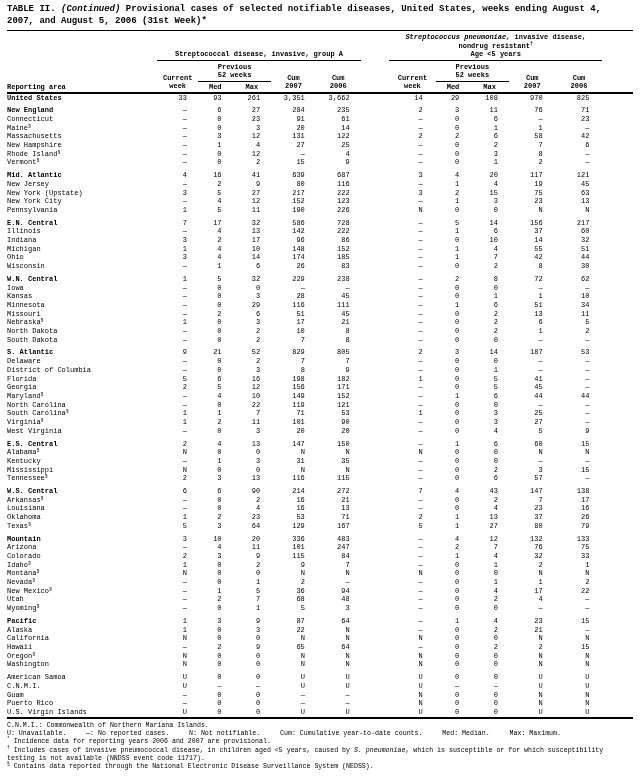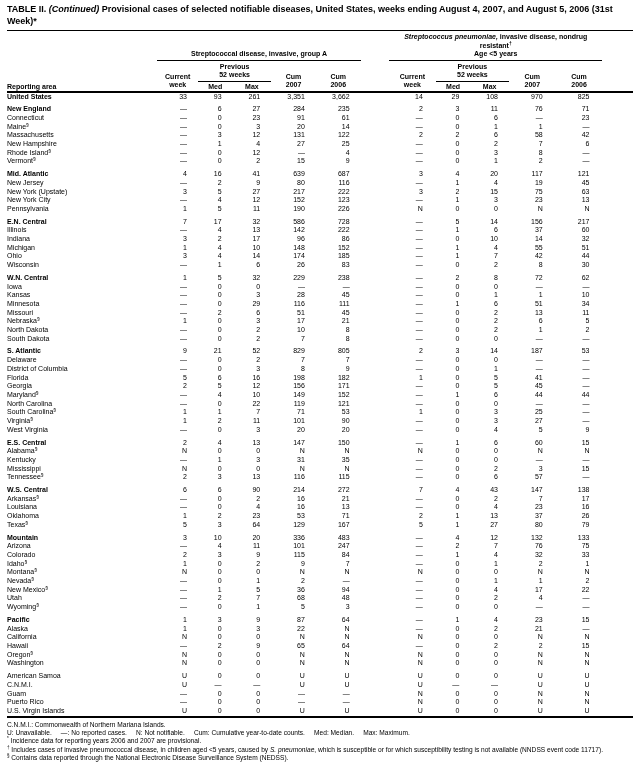--- a/index.html
+++ b/index.html
@@ -1,21 +1,21 @@
 <!DOCTYPE html>
 <html><head>
 <meta charset="utf-8">
 <style>
   html, body { margin: 0; padding: 0; background: #ffffff; }
   body {
     width: 640px; height: 780px;
     font-family: "Liberation Sans", "DejaVu Sans", sans-serif;
     color: #000; overflow: hidden;
   }
-  .page { padding: 4px 7px 0 7px; }
+  .page { padding: 4px 7px 0 7px; font-family: Liberation Mono, monospace; }
 
   
   .title-block {
     font-size: 9px; font-weight: bold; line-height: 11.5px;
     border-bottom: 1px solid #000; padding-bottom: 3px;
   }
   .title-block .continued { font-style: italic; }
 
   
   table.main {

